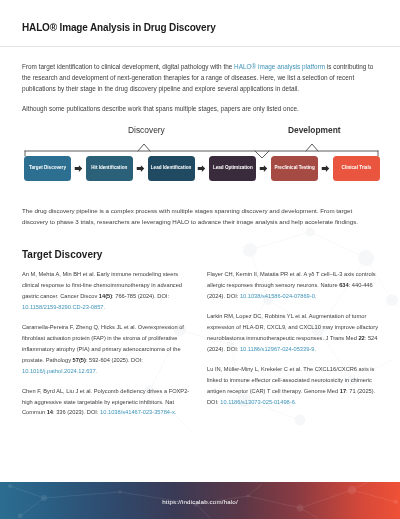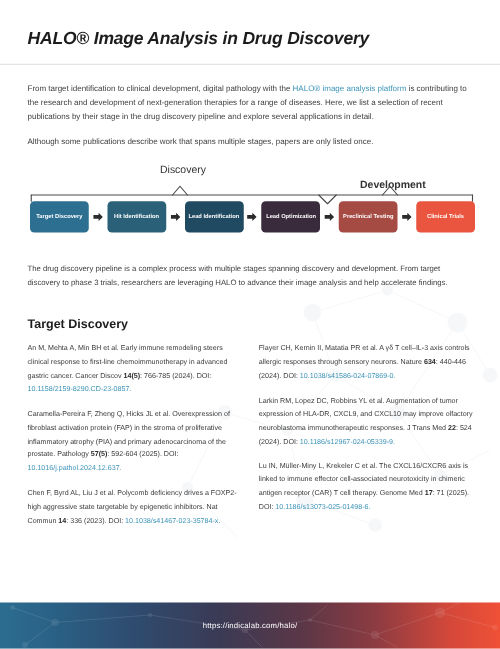--- a/index.html
+++ b/index.html
@@ -36,26 +36,25 @@
     position: relative;
     z-index: 1;
   }
 
   
   .title-block {
     padding: 22px 22px 12px 22px;
   }
   h1.page-title {
     margin: 0;
-    font-size: 14px;
+    font-size: 10px;
     font-weight: bold;
     letter-spacing: -0.15px;
     color: #1c1c1c;
     line-height: 1.2;
-    font-style: italic;
   }
   .title-divider {
     height: 1px;
     background: #e3e3e3;
     margin: 0;
   }
 
   
   .intro {
     padding: 14px 22px 0 22px;
@@ -79,21 +78,21 @@
     height: 78px;
     padding-left: 46px;
   }
   .phase-label {
     position: absolute;
     font-size: 8.4px;
     color: #333333;
     white-space: nowrap;
   }
   .phase-label.discovery { left: 128px; top: 2px; font-weight: normal; }
-  .phase-label.development { left: 288px; top: 14px; font-weight: bold; }
+  .phase-label.development { left: 288px; top: 2px; font-weight: bold; }
 
   .bracket-svg {
     position: absolute;
     left: 0; top: 0;
     width: 400px;
     height: 40px;
   }
 
   .stages {
     position: absolute;

